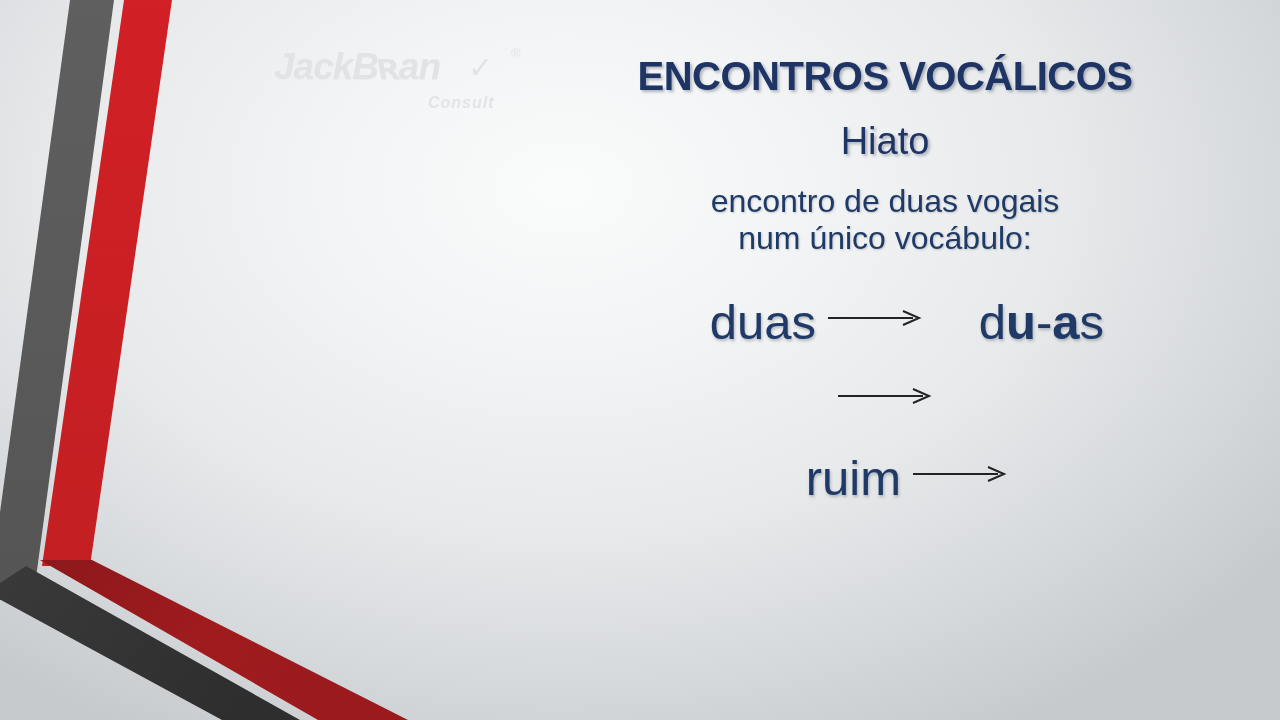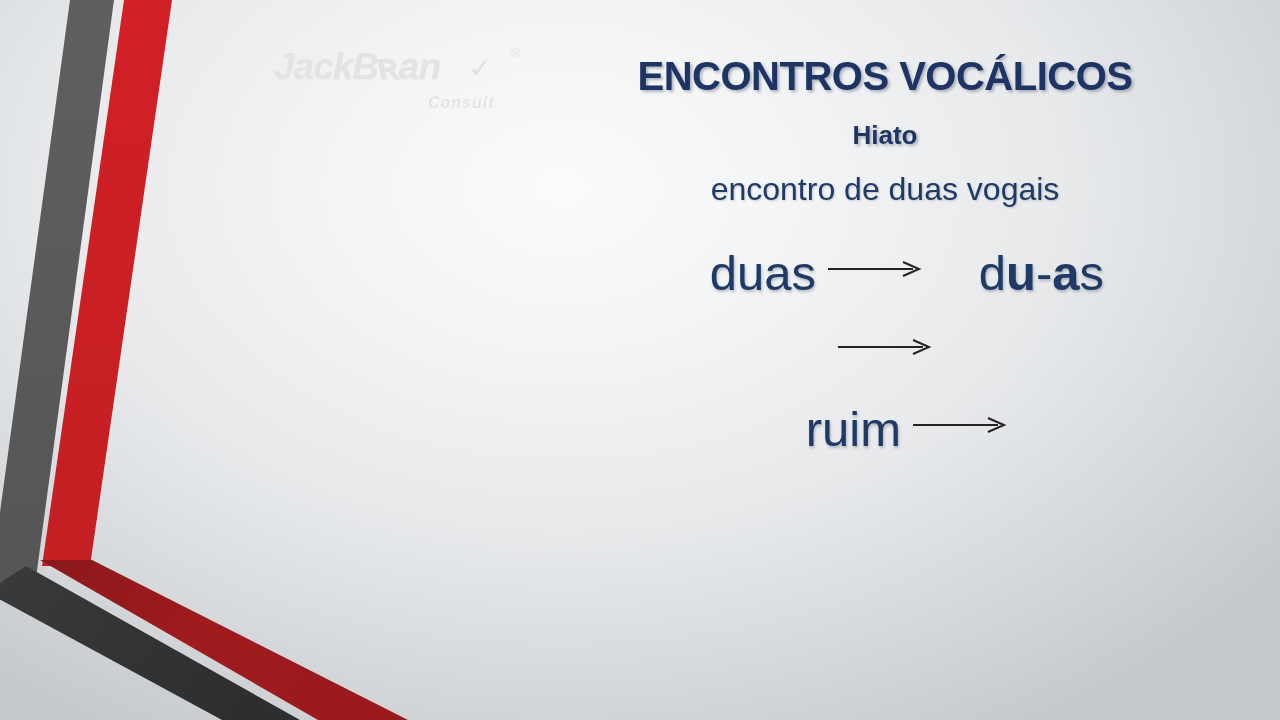--- a/index.html
+++ b/index.html
@@ -100,22 +100,22 @@
     font-weight: bold;
     letter-spacing: -0.5px;
     line-height: 1.04;
     color: #1d3465;
     text-shadow: 2px 2px 3px rgba(90,100,115,0.45);
     white-space: nowrap;
   }
 
   .subtitle {
     margin-top: 22px;
-    font-size: 26px;
-    font-weight: bold;
+    font-size: 38px;
+    font-weight: normal;
     color: #1d3465;
     text-shadow: 2px 2px 3px rgba(90,100,115,0.45);
   }
 
   .definition {
     margin-top: 20px;
     font-size: 32px;
     font-weight: normal;
     line-height: 1.17;
     color: #1f3a66;
@@ -215,20 +215,21 @@
   </div>
 
   <div class="content">
 
     <div class="title">ENCONTROS VOCÁLICOS</div>
 
     <div class="subtitle">Hiato</div>
 
     <div class="definition">
       <span class="def-line">encontro de duas vogais</span>
+      <span class="def-line">num único vocábulo:</span>
     </div>
 
     <div class="examples">
 
       <div class="ex-row">
         <span class="ex-word">duas</span>
         <span class="ex-arrow">
           <svg width="96" height="16" viewBox="0 0 96 16">
             <line x1="1" y1="8" x2="86" y2="8" stroke="#232323" stroke-width="2"></line>
             <polyline points="76,1 92,8 76,15" fill="none" stroke="#232323" stroke-width="2"></polyline>

